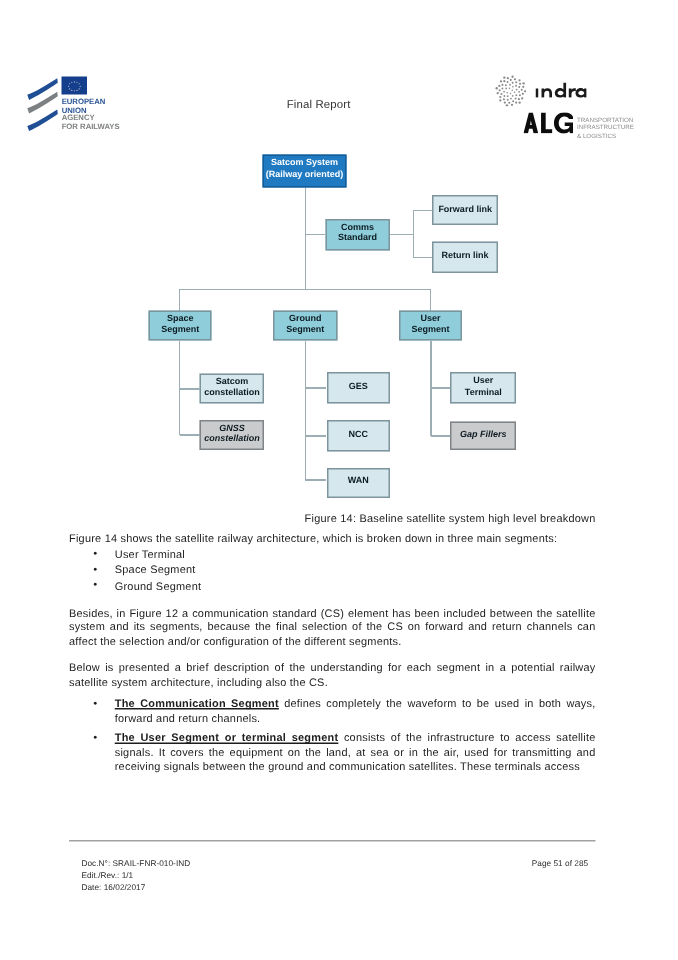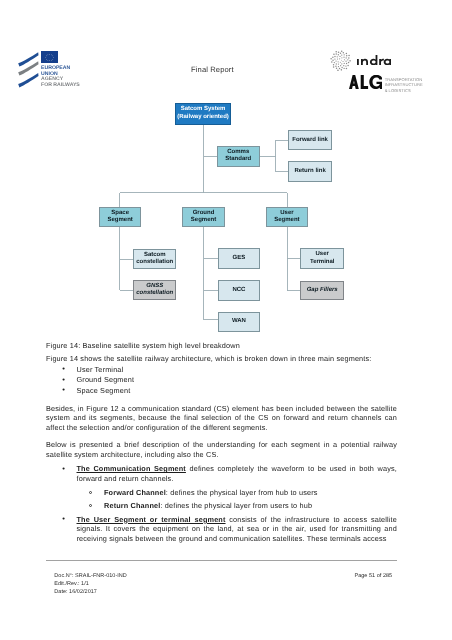--- a/index.html
+++ b/index.html
@@ -27,21 +27,21 @@
   .alg-sub span{display:block;}
 
   
   .fig{position:absolute;left:0;top:0;width:452px;height:345px;}
   .box{position:absolute;box-sizing:border-box;border:0.7px solid #7d949c;display:flex;align-items:center;justify-content:center;text-align:center;font-size:6px;font-weight:700;line-height:7.3px;letter-spacing:0px;color:#0d1b22;}
   .box.root{background:#1f7ac2;border-color:#155d96;color:#fff;}
   .box.teal{background:#8ecdd9;}
   .box.pale{background:#d7e7ee;}
   .box.grey{background:#cacbcc;border-color:#808488;font-style:italic;}
 
-  .figcap{position:absolute;left:46px;top:341.2px;width:351px;text-align:left;font-size:7.3px;letter-spacing:.15px;color:#232323;}
+  .figcap{position:absolute;left:46px;top:341.2px;width:351px;text-align:right;font-size:7.3px;letter-spacing:.15px;color:#232323;}
 
   
   .body{position:absolute;left:46px;top:354px;width:351px;font-size:7.3px;letter-spacing:.15px;line-height:9.4px;color:#1d1d1d;text-align:justify;}
   .body p{margin:0;}
   .body p.p1{margin:0 0 1.4px 0;}
   .body p.p2{margin:8.7px 0 0 0;}
   .body p.p3{margin:8.1px 0 0 0;}
   ul.l1{list-style:none;margin:0;padding:0;}
   ul.l1.defs{margin-top:5.2px;}
   ul.l1>li{position:relative;padding-left:30.5px;margin:0 0 1.1px 0;}
@@ -267,32 +267,28 @@
         <span>Gap Fillers</span>
       </div>
   </div>
 
   <div class="figcap">Figure 14: Baseline satellite system high level breakdown</div>
 
   <div class="body">
     <p class="p1">Figure 14 shows the satellite railway architecture, which is broken down in three main segments:</p>
     <ul class="l1">
       <li>User Terminal</li>
+      <li>Space Segment</li>
       <li>Ground Segment</li>
-      <li>Space Segment</li>
     </ul>
     <p class="p2">Besides, in Figure 12 a communication standard (CS) element has been included between the satellite system and its segments, because the final selection of the CS on forward and return channels can affect the selection and/or configuration of the different segments.</p>
     <p class="p3">Below is presented a brief description of the understanding for each segment in a potential railway satellite system architecture, including also the CS.</p>
     <ul class="l1 defs">
       <li>
         <span class="u"><b>The Communication Segment</b></span><span> defines completely the waveform to be used in both ways, forward and return channels.</span>
-        <ul class="l2">
-          <li><b>Forward Channel</b><span>: defines the physical layer from hub to users</span></li>
-          <li><b>Return Channel</b><span>: defines the physical layer from users to hub</span></li>
-        </ul>
       </li>
       <li>
         <span class="u"><b>The User Segment or terminal segment</b></span><span> consists of the infrastructure to access satellite signals. It covers the equipment on the land, at sea or in the air, used for transmitting and receiving signals between the ground and communication satellites. These terminals access</span>
       </li>
     </ul>
   </div>
 
   <div class="foot-rule"></div>
   <div class="foot-left">
     <span>Doc.N°: SRAIL-FNR-010-IND</span>

